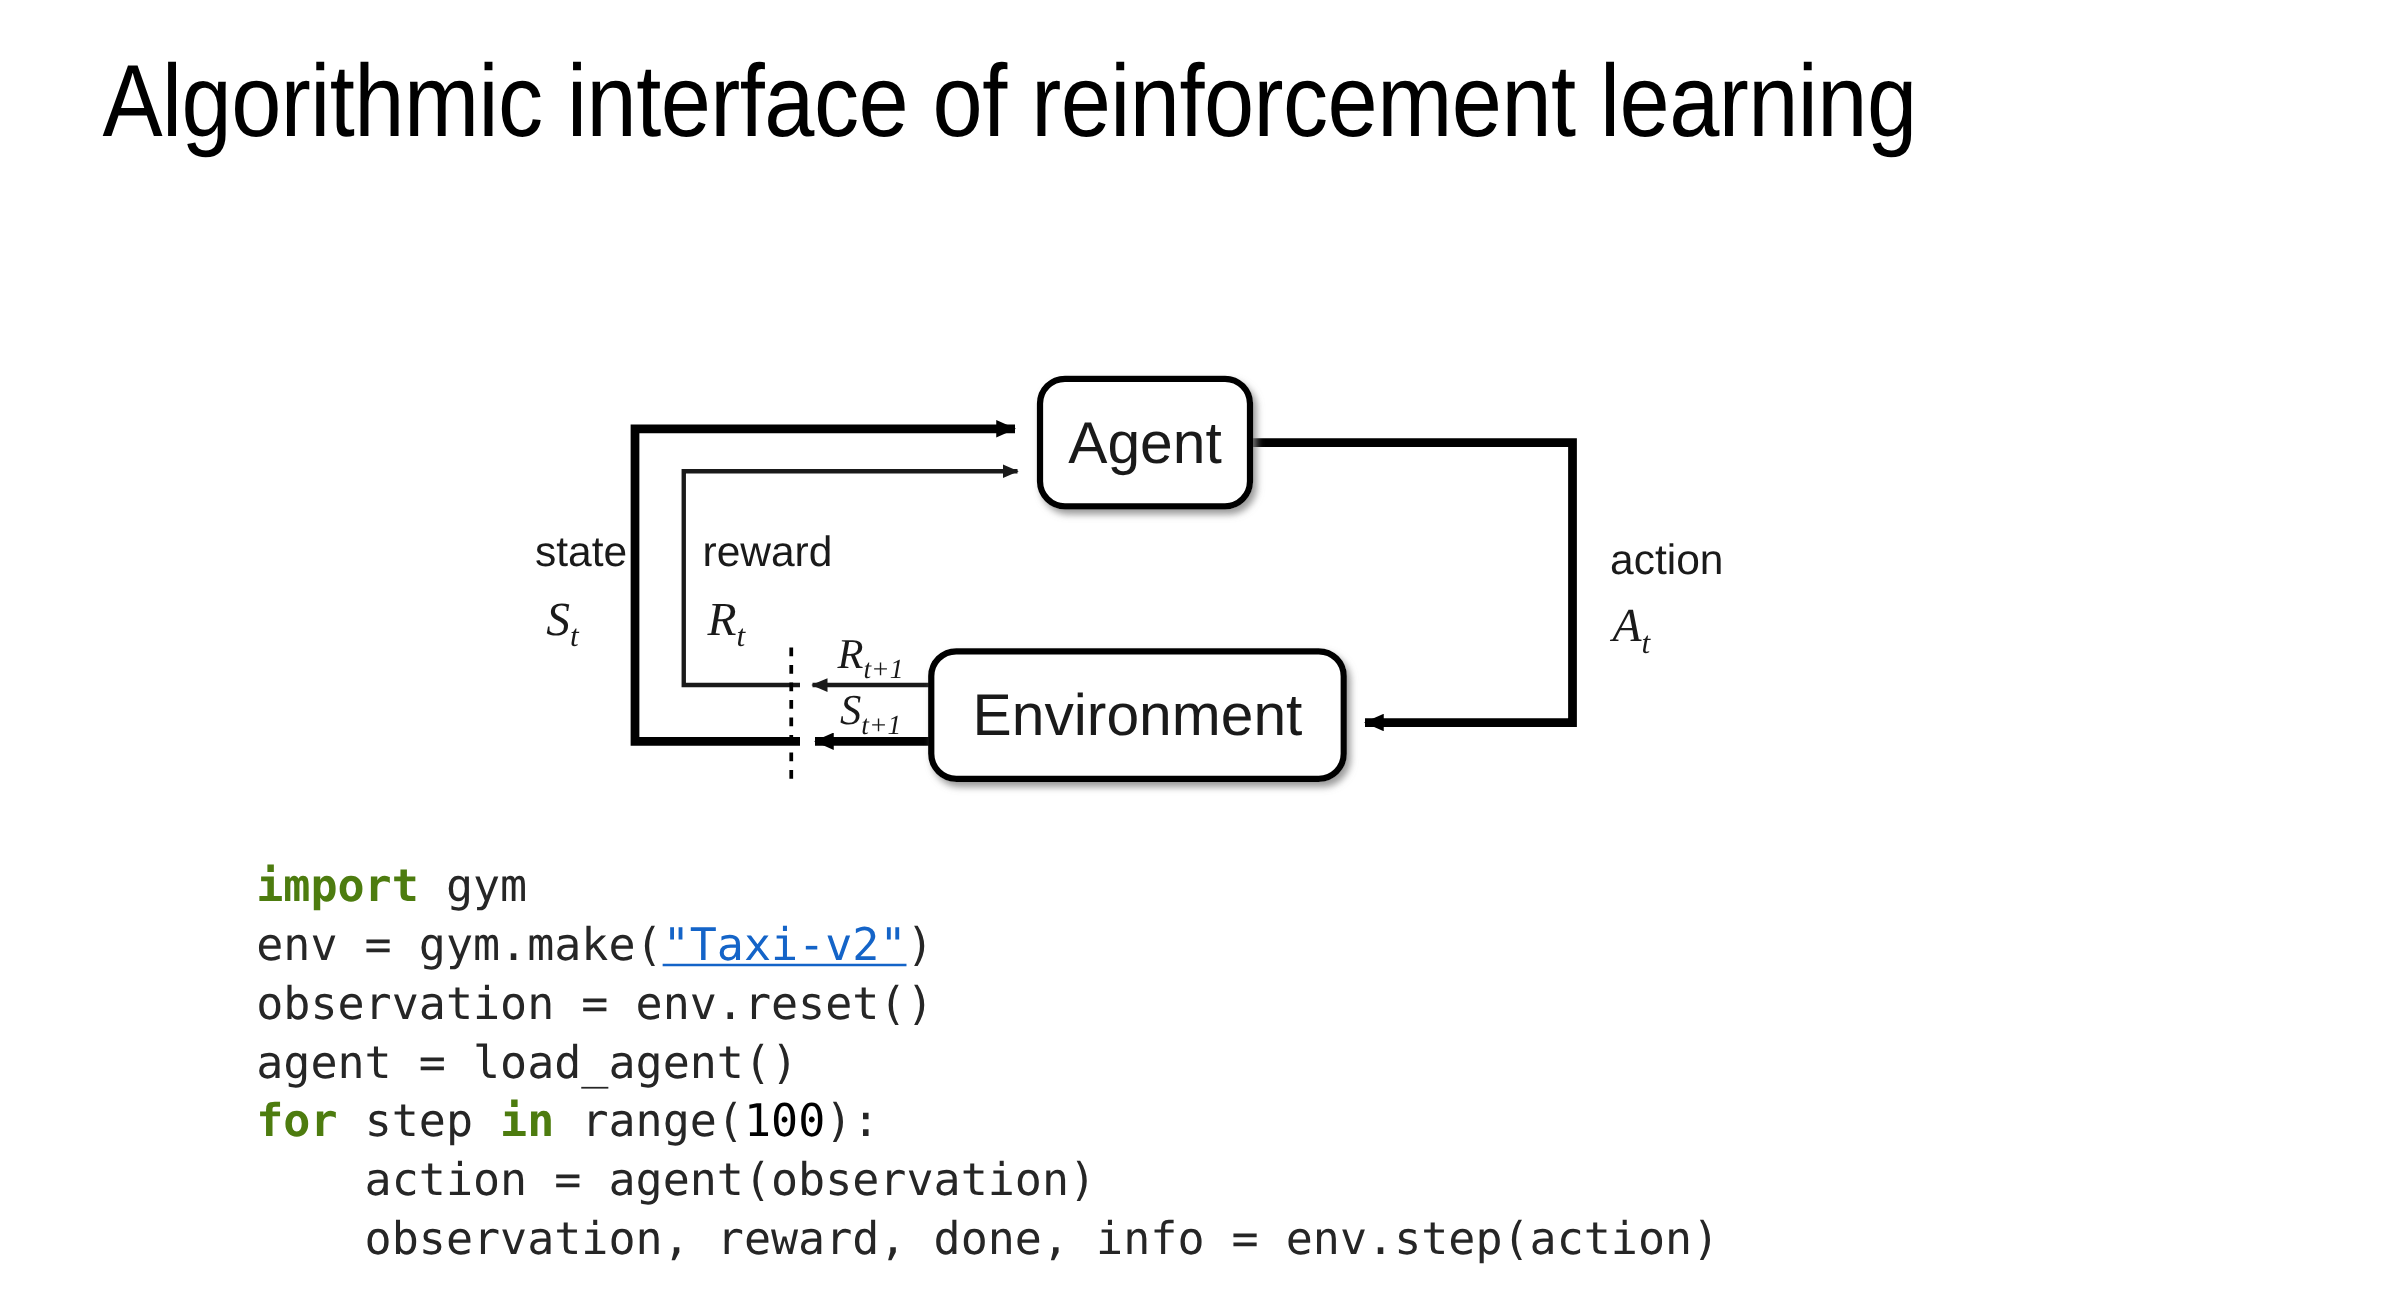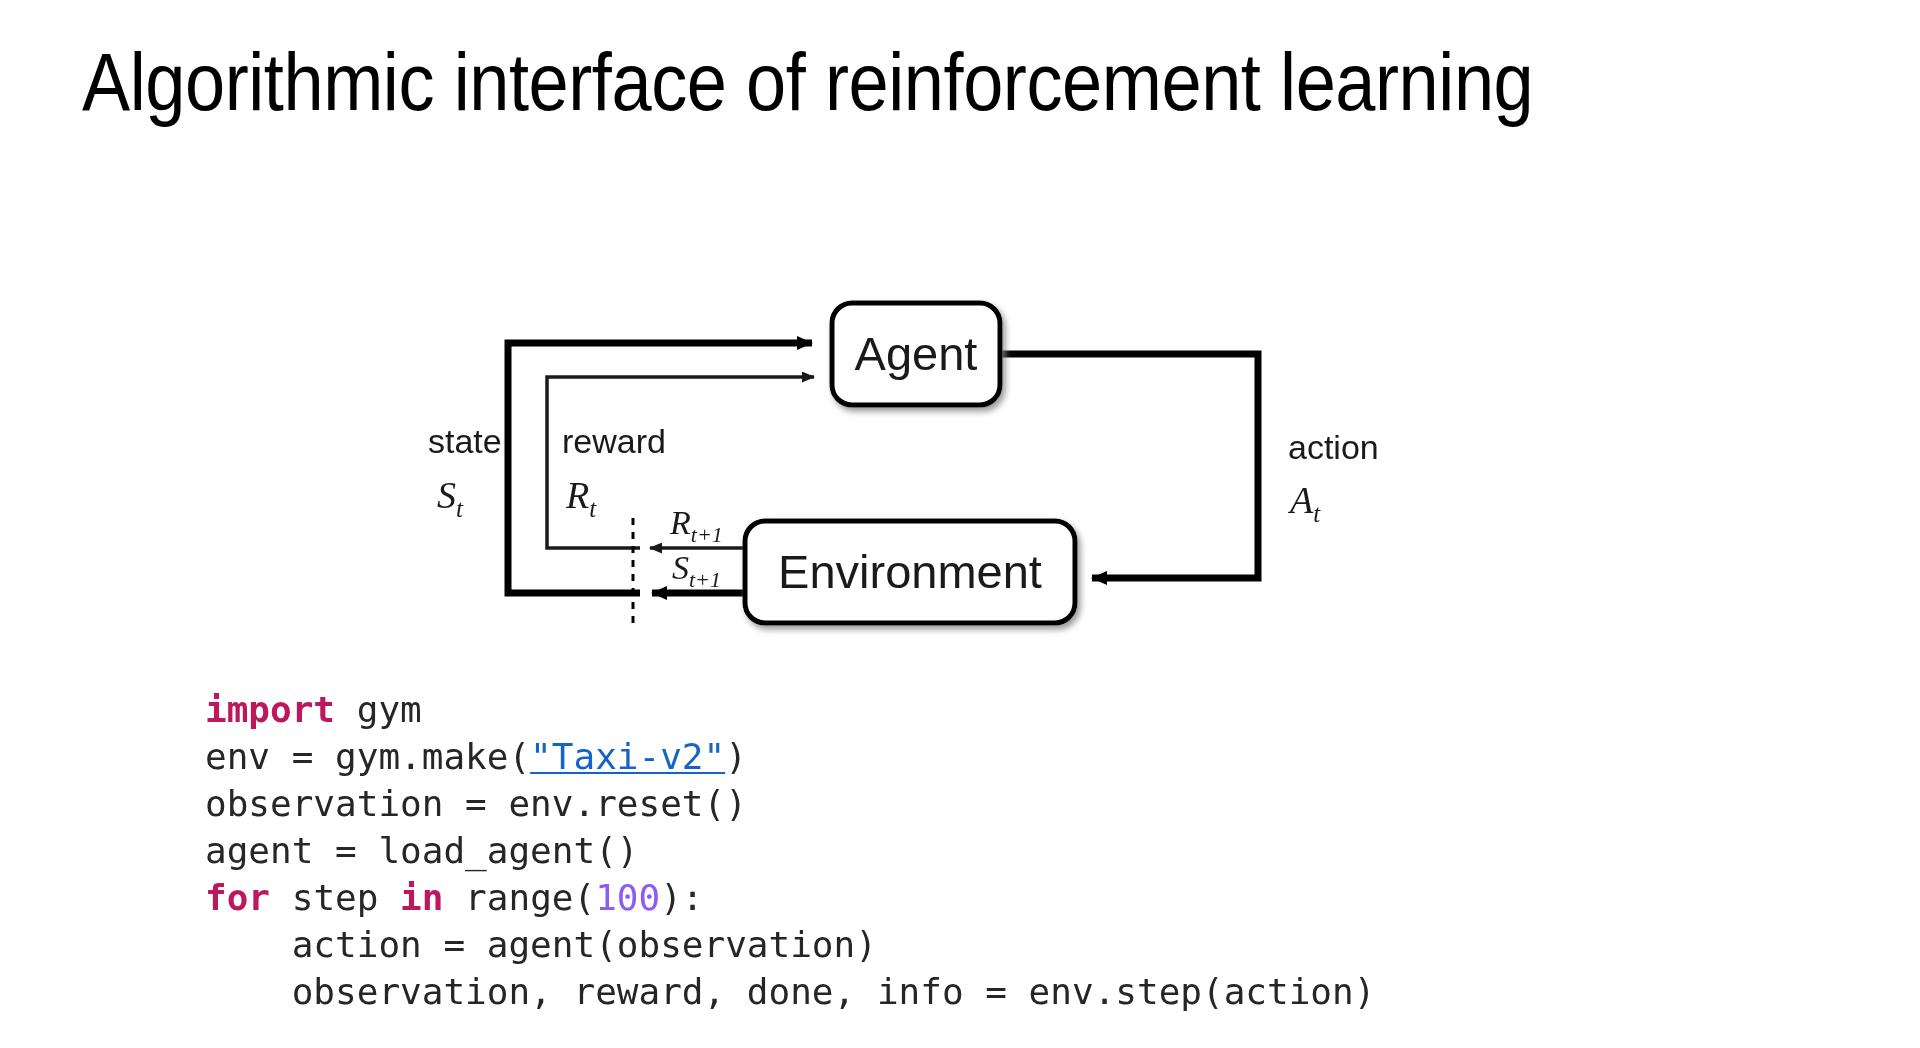--- a/index.html
+++ b/index.html
@@ -51,22 +51,22 @@
     left: 205px;
     top: 686px;
     font-family: "DejaVu Sans Mono", "Liberation Mono", monospace;
     font-size: 36px;
     line-height: 47px;
     color: #262626;
     white-space: pre;
     letter-spacing: 0px;
   }
   .code-line { white-space: pre; display: block; height: 47px; }
-  .kw { font-weight: bold; color: #be185d; }
-  .num { color: #8b5cf6; }
+  .kw { font-weight: bold; color: #4d7c0f; }
+  .num { color: #000000; }
   .lnk {
     color: #1464c8;
     text-decoration: underline;
     text-decoration-thickness: 2px;
     text-underline-offset: 3px;
   }
 </style>
 </head>
 <body>
 

